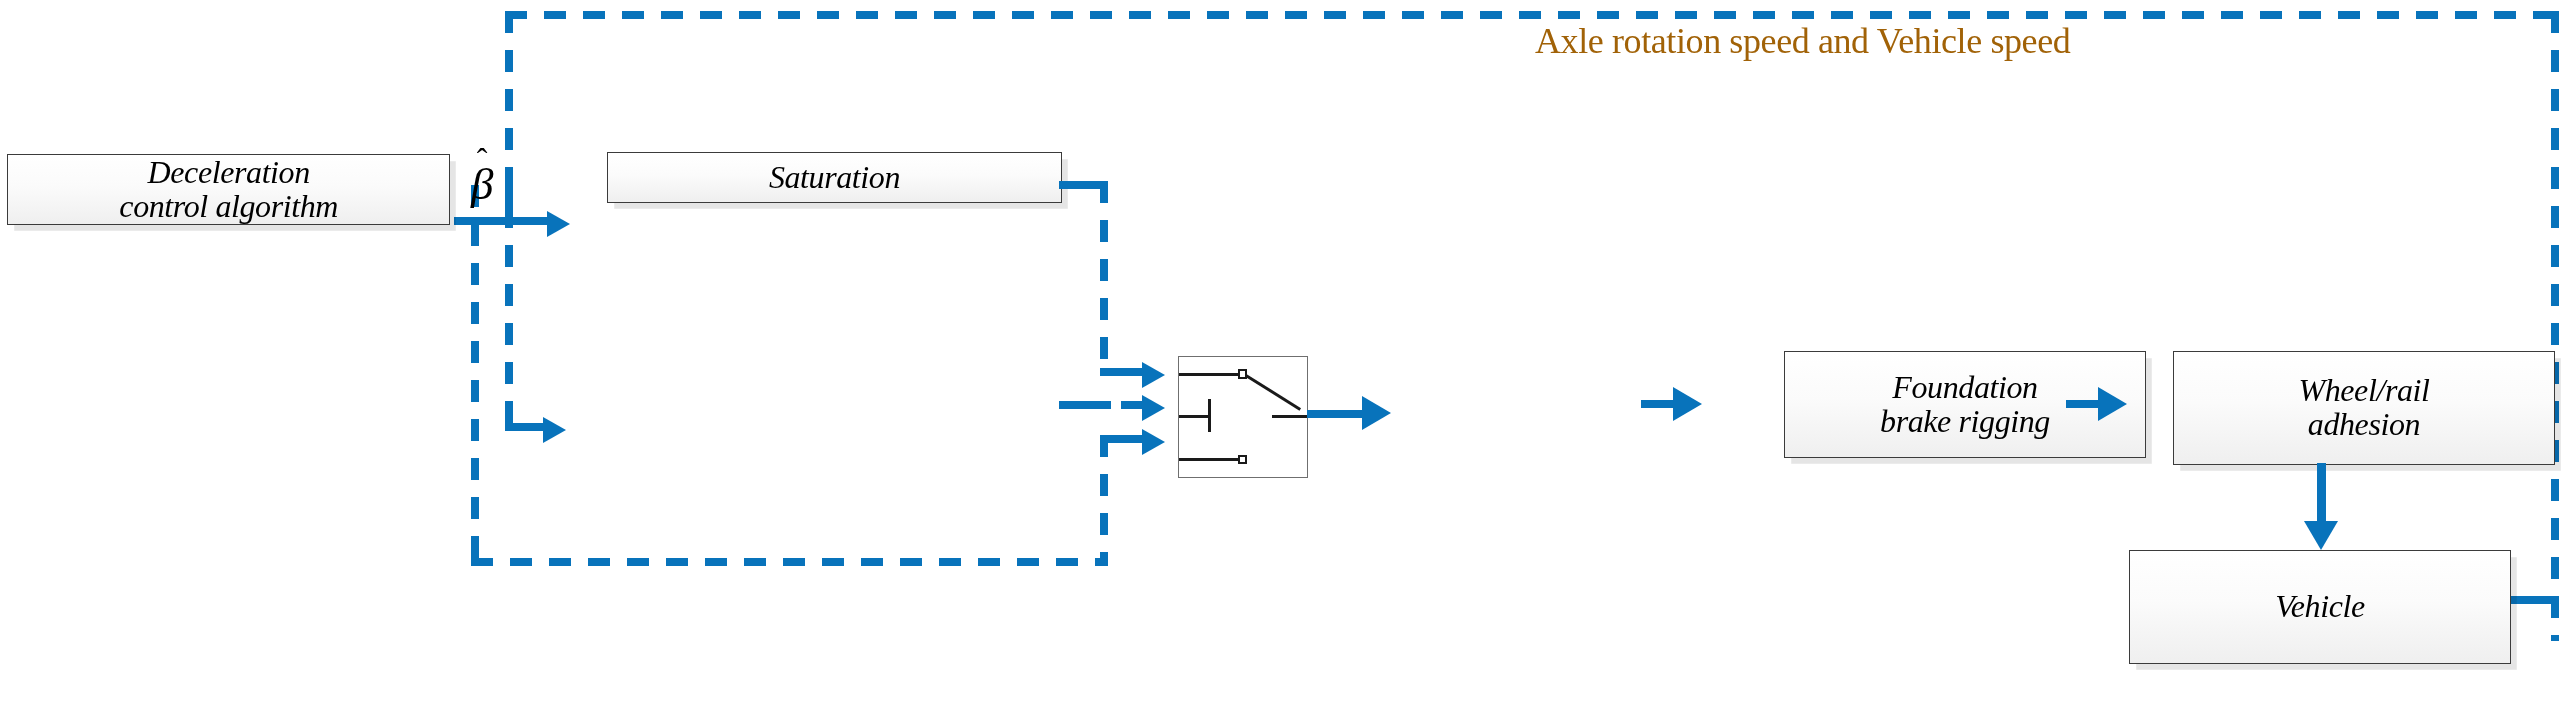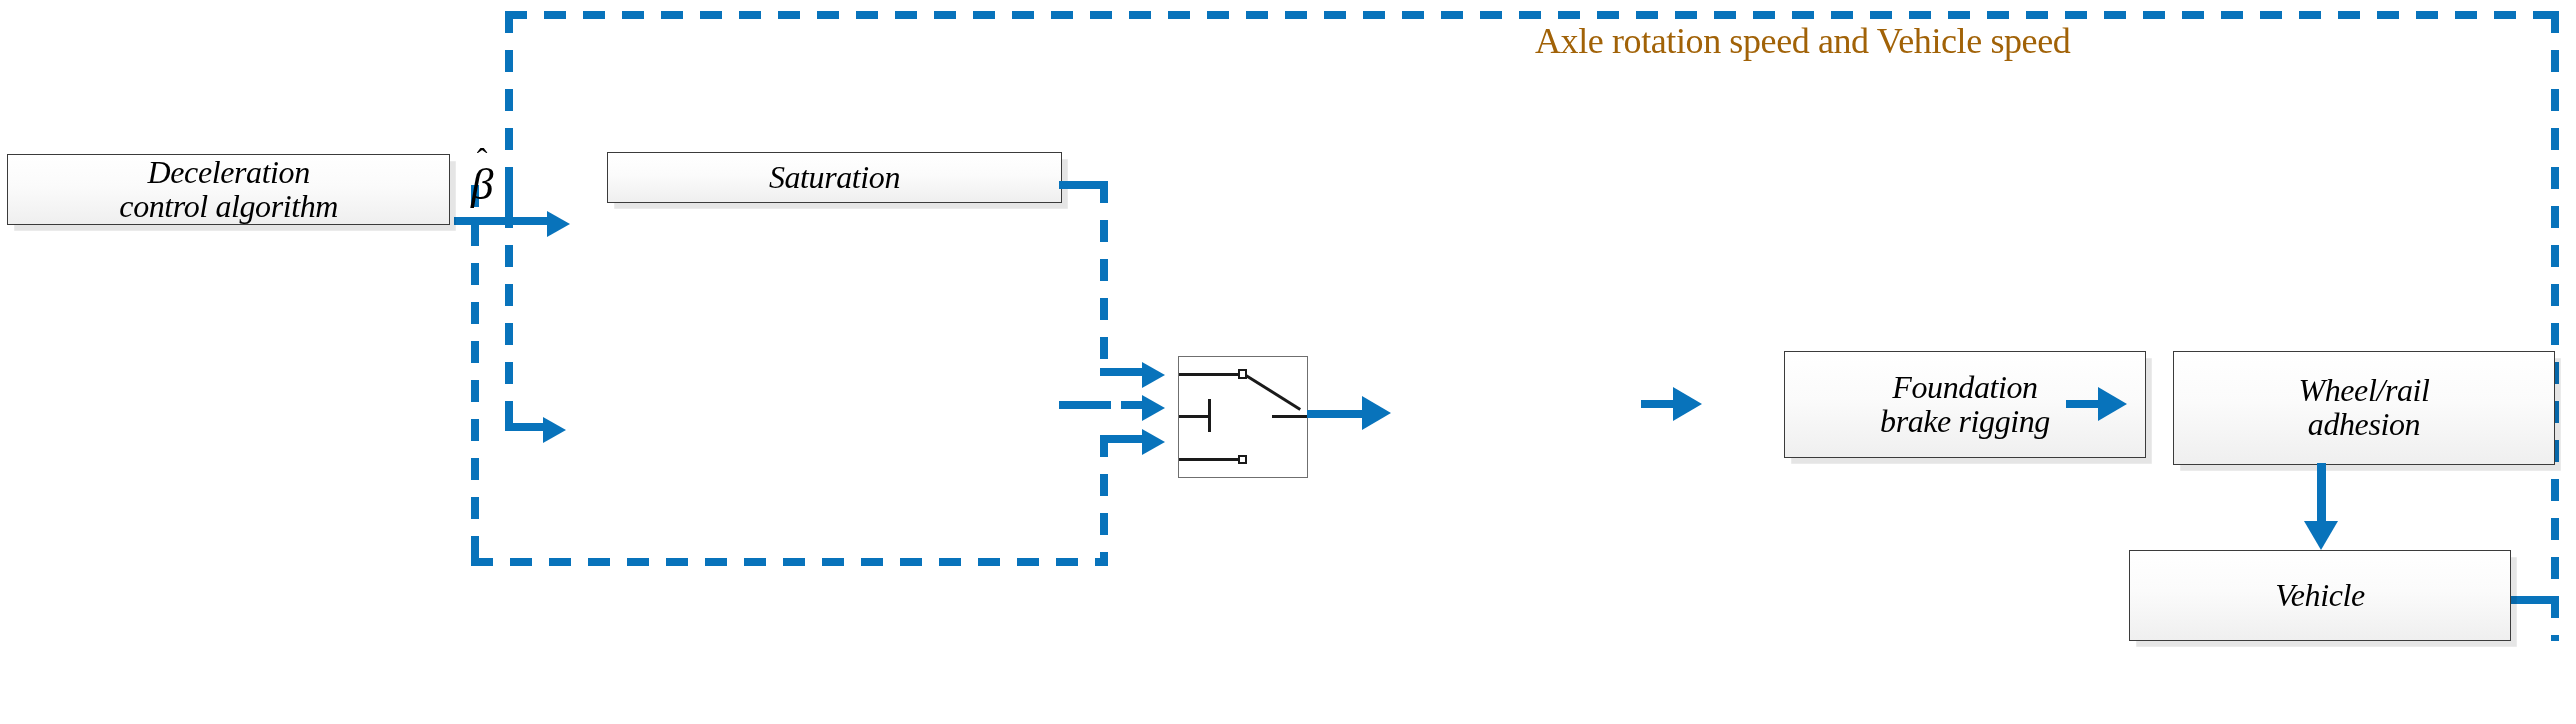--- a/index.html
+++ b/index.html
@@ -169,21 +169,21 @@
   <div class="box" style="left:607px; top:152px; width:455px; height:51px; font-size:32px;">Saturation</div>
 
 
 
   <div class="box" style="left:1784px; top:351px; width:362px; height:107px; font-size:32px;">Foundation
 brake rigging</div>
 
   <div class="box" style="left:2129px; top:351px; width:382px; height:114px; font-size:32px;margin-left:44px;">Wheel/rail
 adhesion</div>
 
-  <div class="box" style="left:2129px; top:550px; width:382px; height:91px; font-size:32px;">Vehicle</div>
+  <div class="box" style="left:2129px; top:550px; width:382px; height:114px; font-size:32px;">Vehicle</div>
 
   <div class="beta" style="left:471px; top:162px;">
     <span class="hat">ˆ</span>
     <span>β</span>
   </div>
 
   <div class="caption" style="left:1535px; top:20px; font-size:36px;">Axle rotation speed and Vehicle speed</div>
 
   <div class="seg h" style="left:1059px; top:181px; width:49px;"></div>
   <div class="dash v" style="left:1100px; top:181px; height:190px;"></div>

